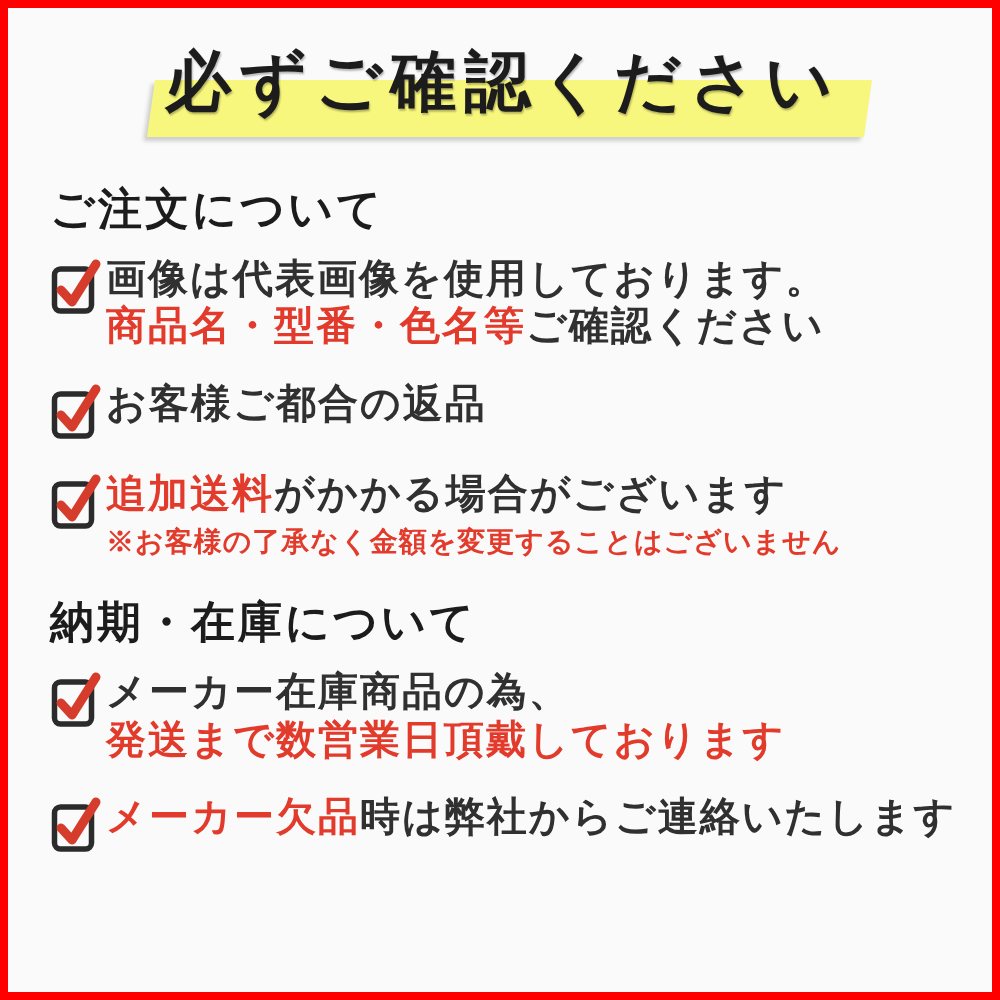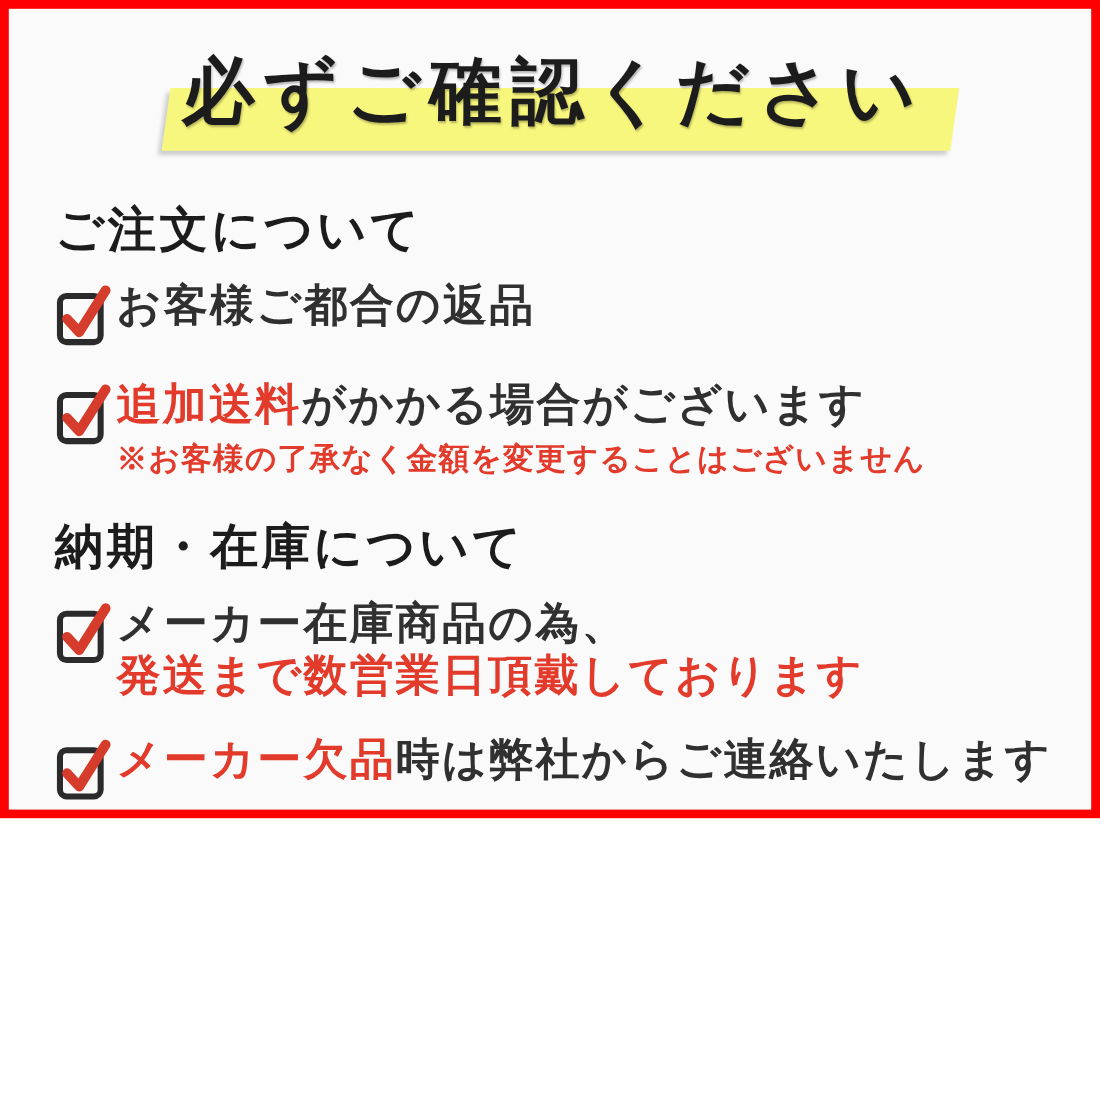--- a/index.html
+++ b/index.html
@@ -2,25 +2,25 @@
 <html style="--border: #ff0000; --bg: #fafafa; --black: #303030; --heading: #1c1c1c; --red: #e23a2b; --check: #d63c2b; --box: #2b2b2b; --yellow: #f8f77d;"><head>
 <meta charset="utf-8">
 <style>
   :root{
     --border:#ff0000; --bg:#fafafa; --black:#303030; --heading:#1c1c1c;
     --red:#e23a2b; --check:#d63c2b; --box:#2b2b2b; --yellow:#f8f77d;
   }
   *{box-sizing:border-box}
   body{margin:0;background:#fff}
   .frame{
-    width:1000px;height:744px;
+    width:1000px;height:1000px;
     border:8px solid var(--border);
     background:var(--bg);
     padding:30px 36px 0 42px;
-    font-family:Liberation Sans, sans-serif;
+    font-family:Liberation Serif, serif;
     overflow:hidden;
   }
   .title-wrap{text-align:center;margin:8px 0 66px}
   .title-inner{position:relative;display:inline-block}
   .highlight{
     position:absolute;left:-14px;right:-28px;top:34px;bottom:-18px;
     background:var(--yellow);
     transform:skewX(-8deg);
     box-shadow:-3px 4px 4px rgba(0,0,0,.18);
   }
@@ -63,20 +63,32 @@
       <section class="section">
         <h2 class="section-heading">ご注文について</h2>
         <div class="item">
   <span class="checkbox">
     <svg viewBox="0 0 48 58" xmlns="http://www.w3.org/2000/svg" aria-hidden="true">
       <rect x="4.5" y="12" width="37" height="42" rx="6" ry="6" fill="none" stroke="var(--box)" stroke-width="5.5"></rect>
       <path d="M11 33 L22 45 L46 7" fill="none" stroke="var(--check)" stroke-width="9" stroke-linecap="round" stroke-linejoin="round"></path>
     </svg>
   </span>
 <div class="lines">
+            <div class="line"><span class="black">画像は代表画像を使用しております。</span></div>
+            <div class="line"><span class="red">商品名・型番・色名等</span><span class="black">ご確認ください</span></div>
+          </div>
+        </div>
+        <div class="item">
+  <span class="checkbox">
+    <svg viewBox="0 0 48 58" xmlns="http://www.w3.org/2000/svg" aria-hidden="true">
+      <rect x="4.5" y="12" width="37" height="42" rx="6" ry="6" fill="none" stroke="var(--box)" stroke-width="5.5"></rect>
+      <path d="M11 33 L22 45 L46 7" fill="none" stroke="var(--check)" stroke-width="9" stroke-linecap="round" stroke-linejoin="round"></path>
+    </svg>
+  </span>
+<div class="lines">
             <div class="line"><span class="black">お客様ご都合の返品</span></div>
           </div>
         </div>
         <div class="item">
   <span class="checkbox">
     <svg viewBox="0 0 48 58" xmlns="http://www.w3.org/2000/svg" aria-hidden="true">
       <rect x="4.5" y="12" width="37" height="42" rx="6" ry="6" fill="none" stroke="var(--box)" stroke-width="5.5"></rect>
       <path d="M11 33 L22 45 L46 7" fill="none" stroke="var(--check)" stroke-width="9" stroke-linecap="round" stroke-linejoin="round"></path>
     </svg>
   </span>

